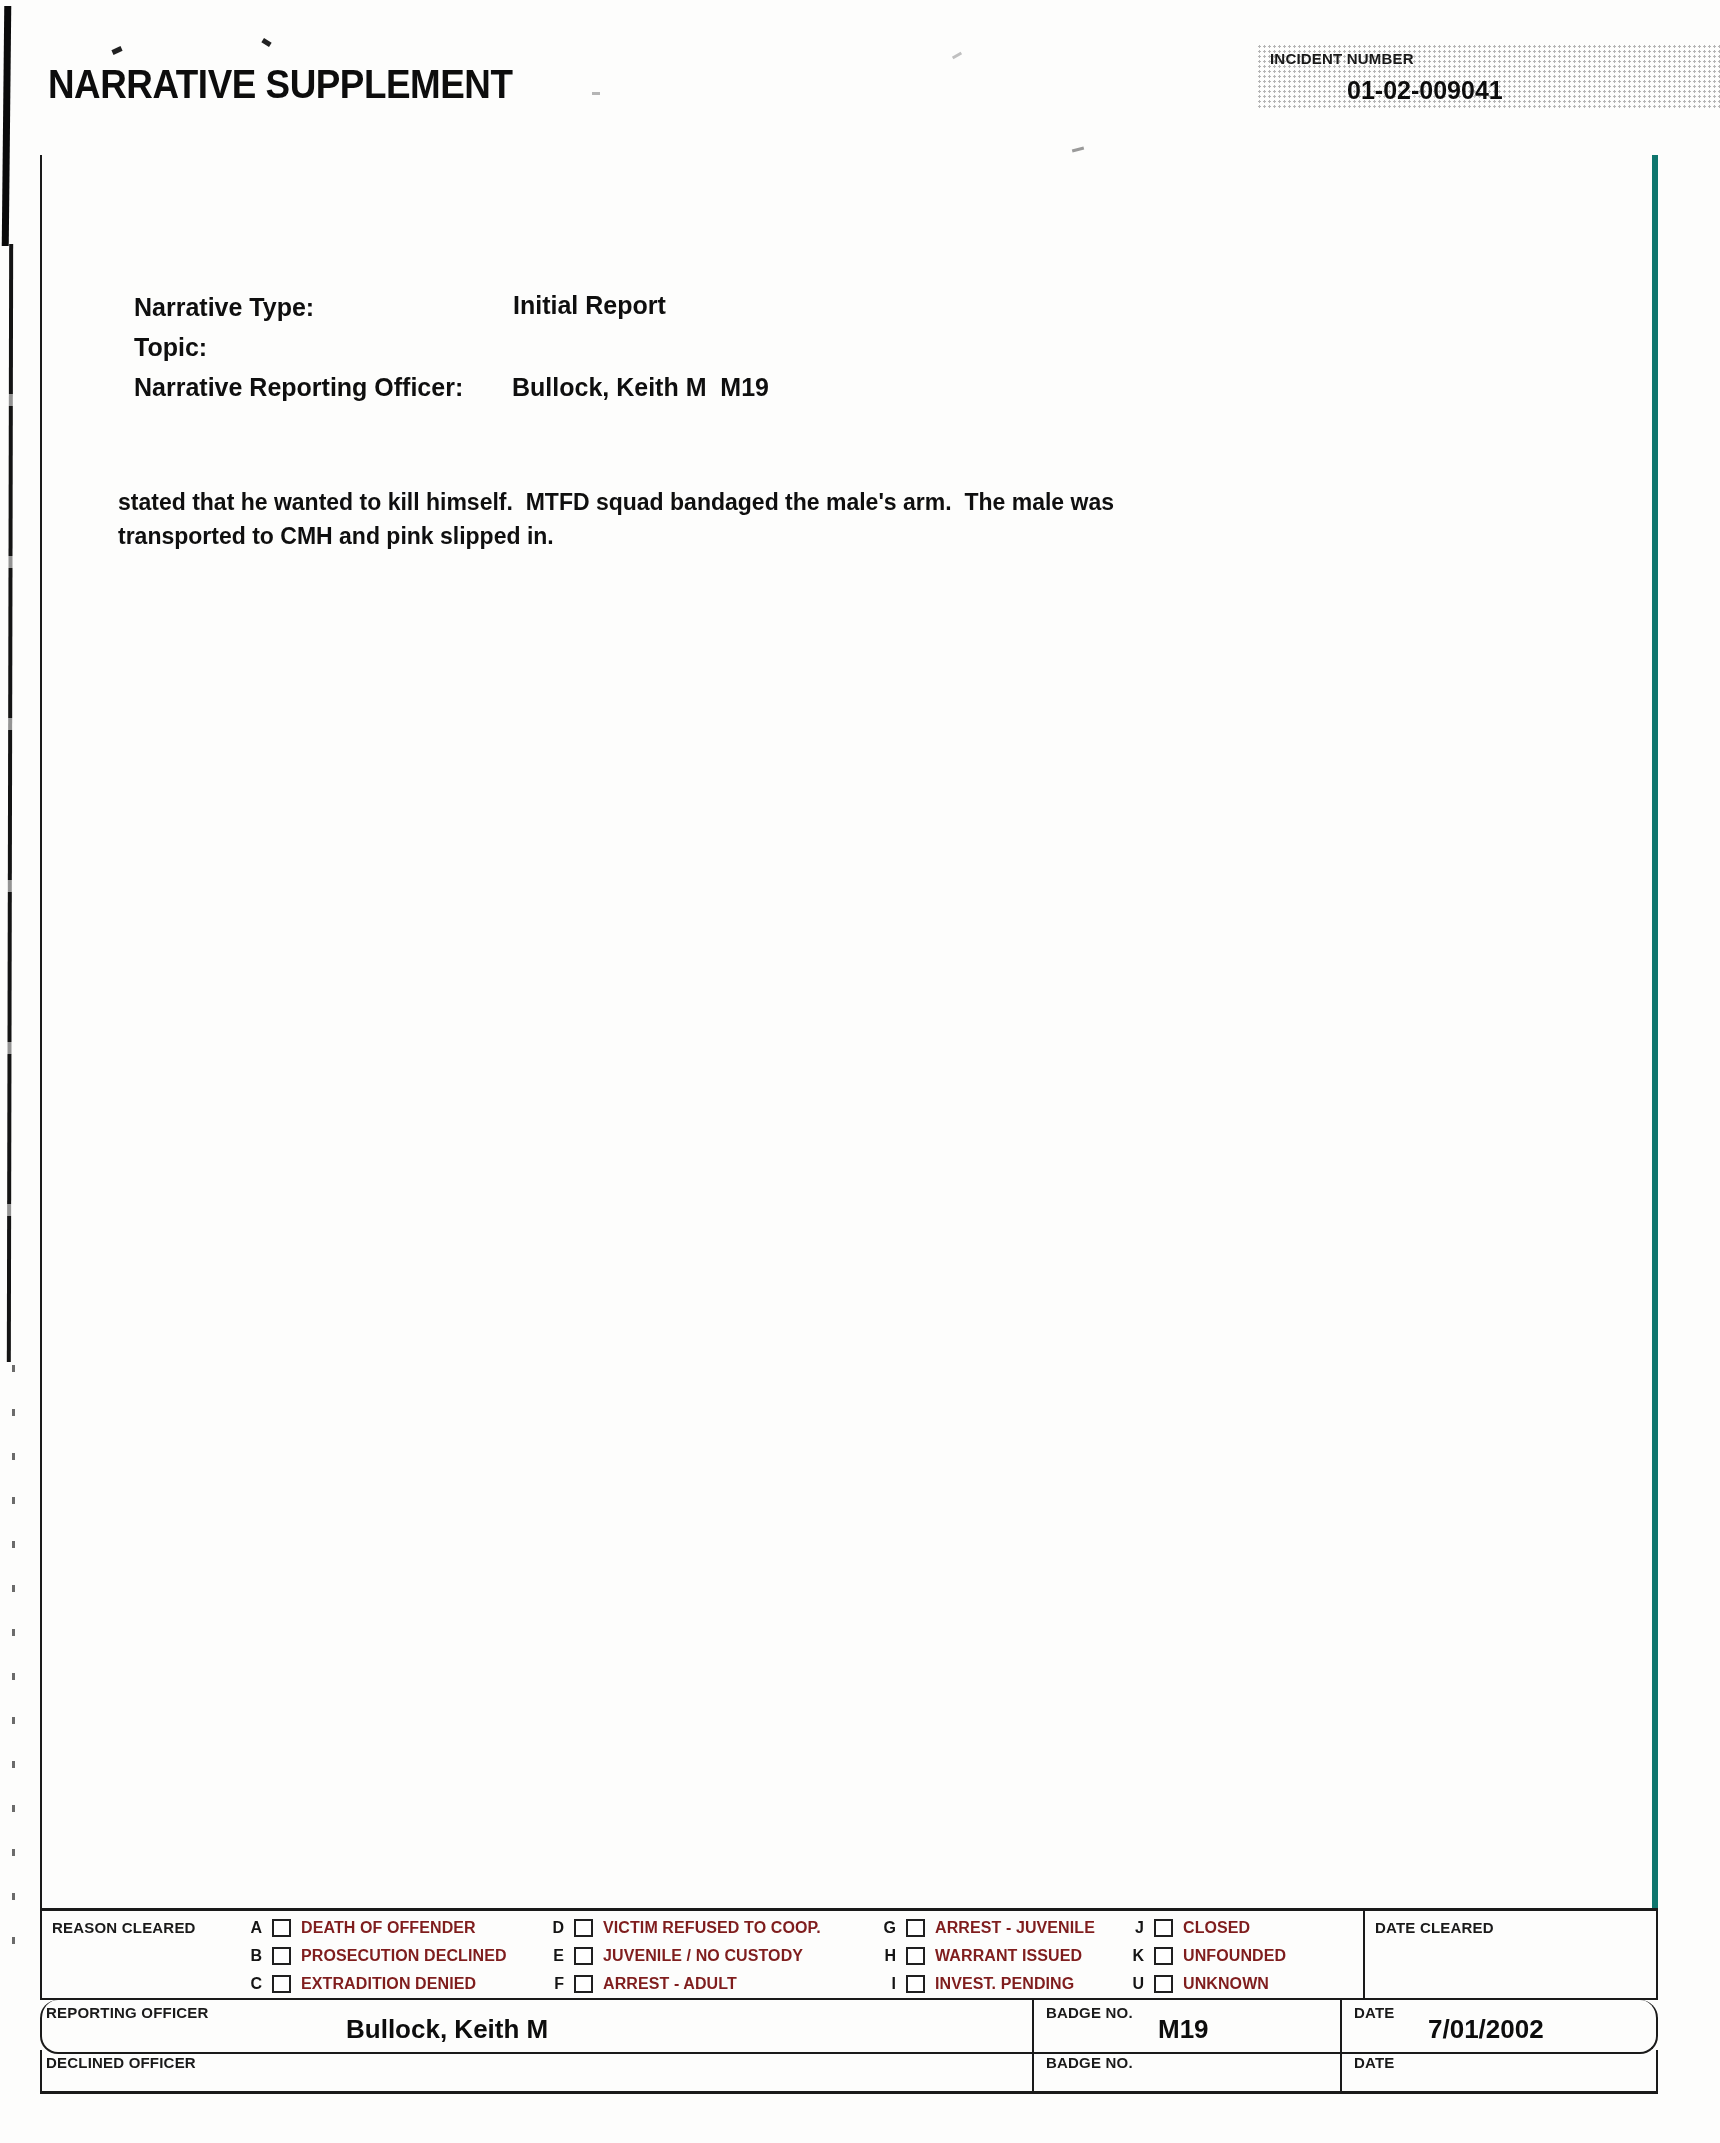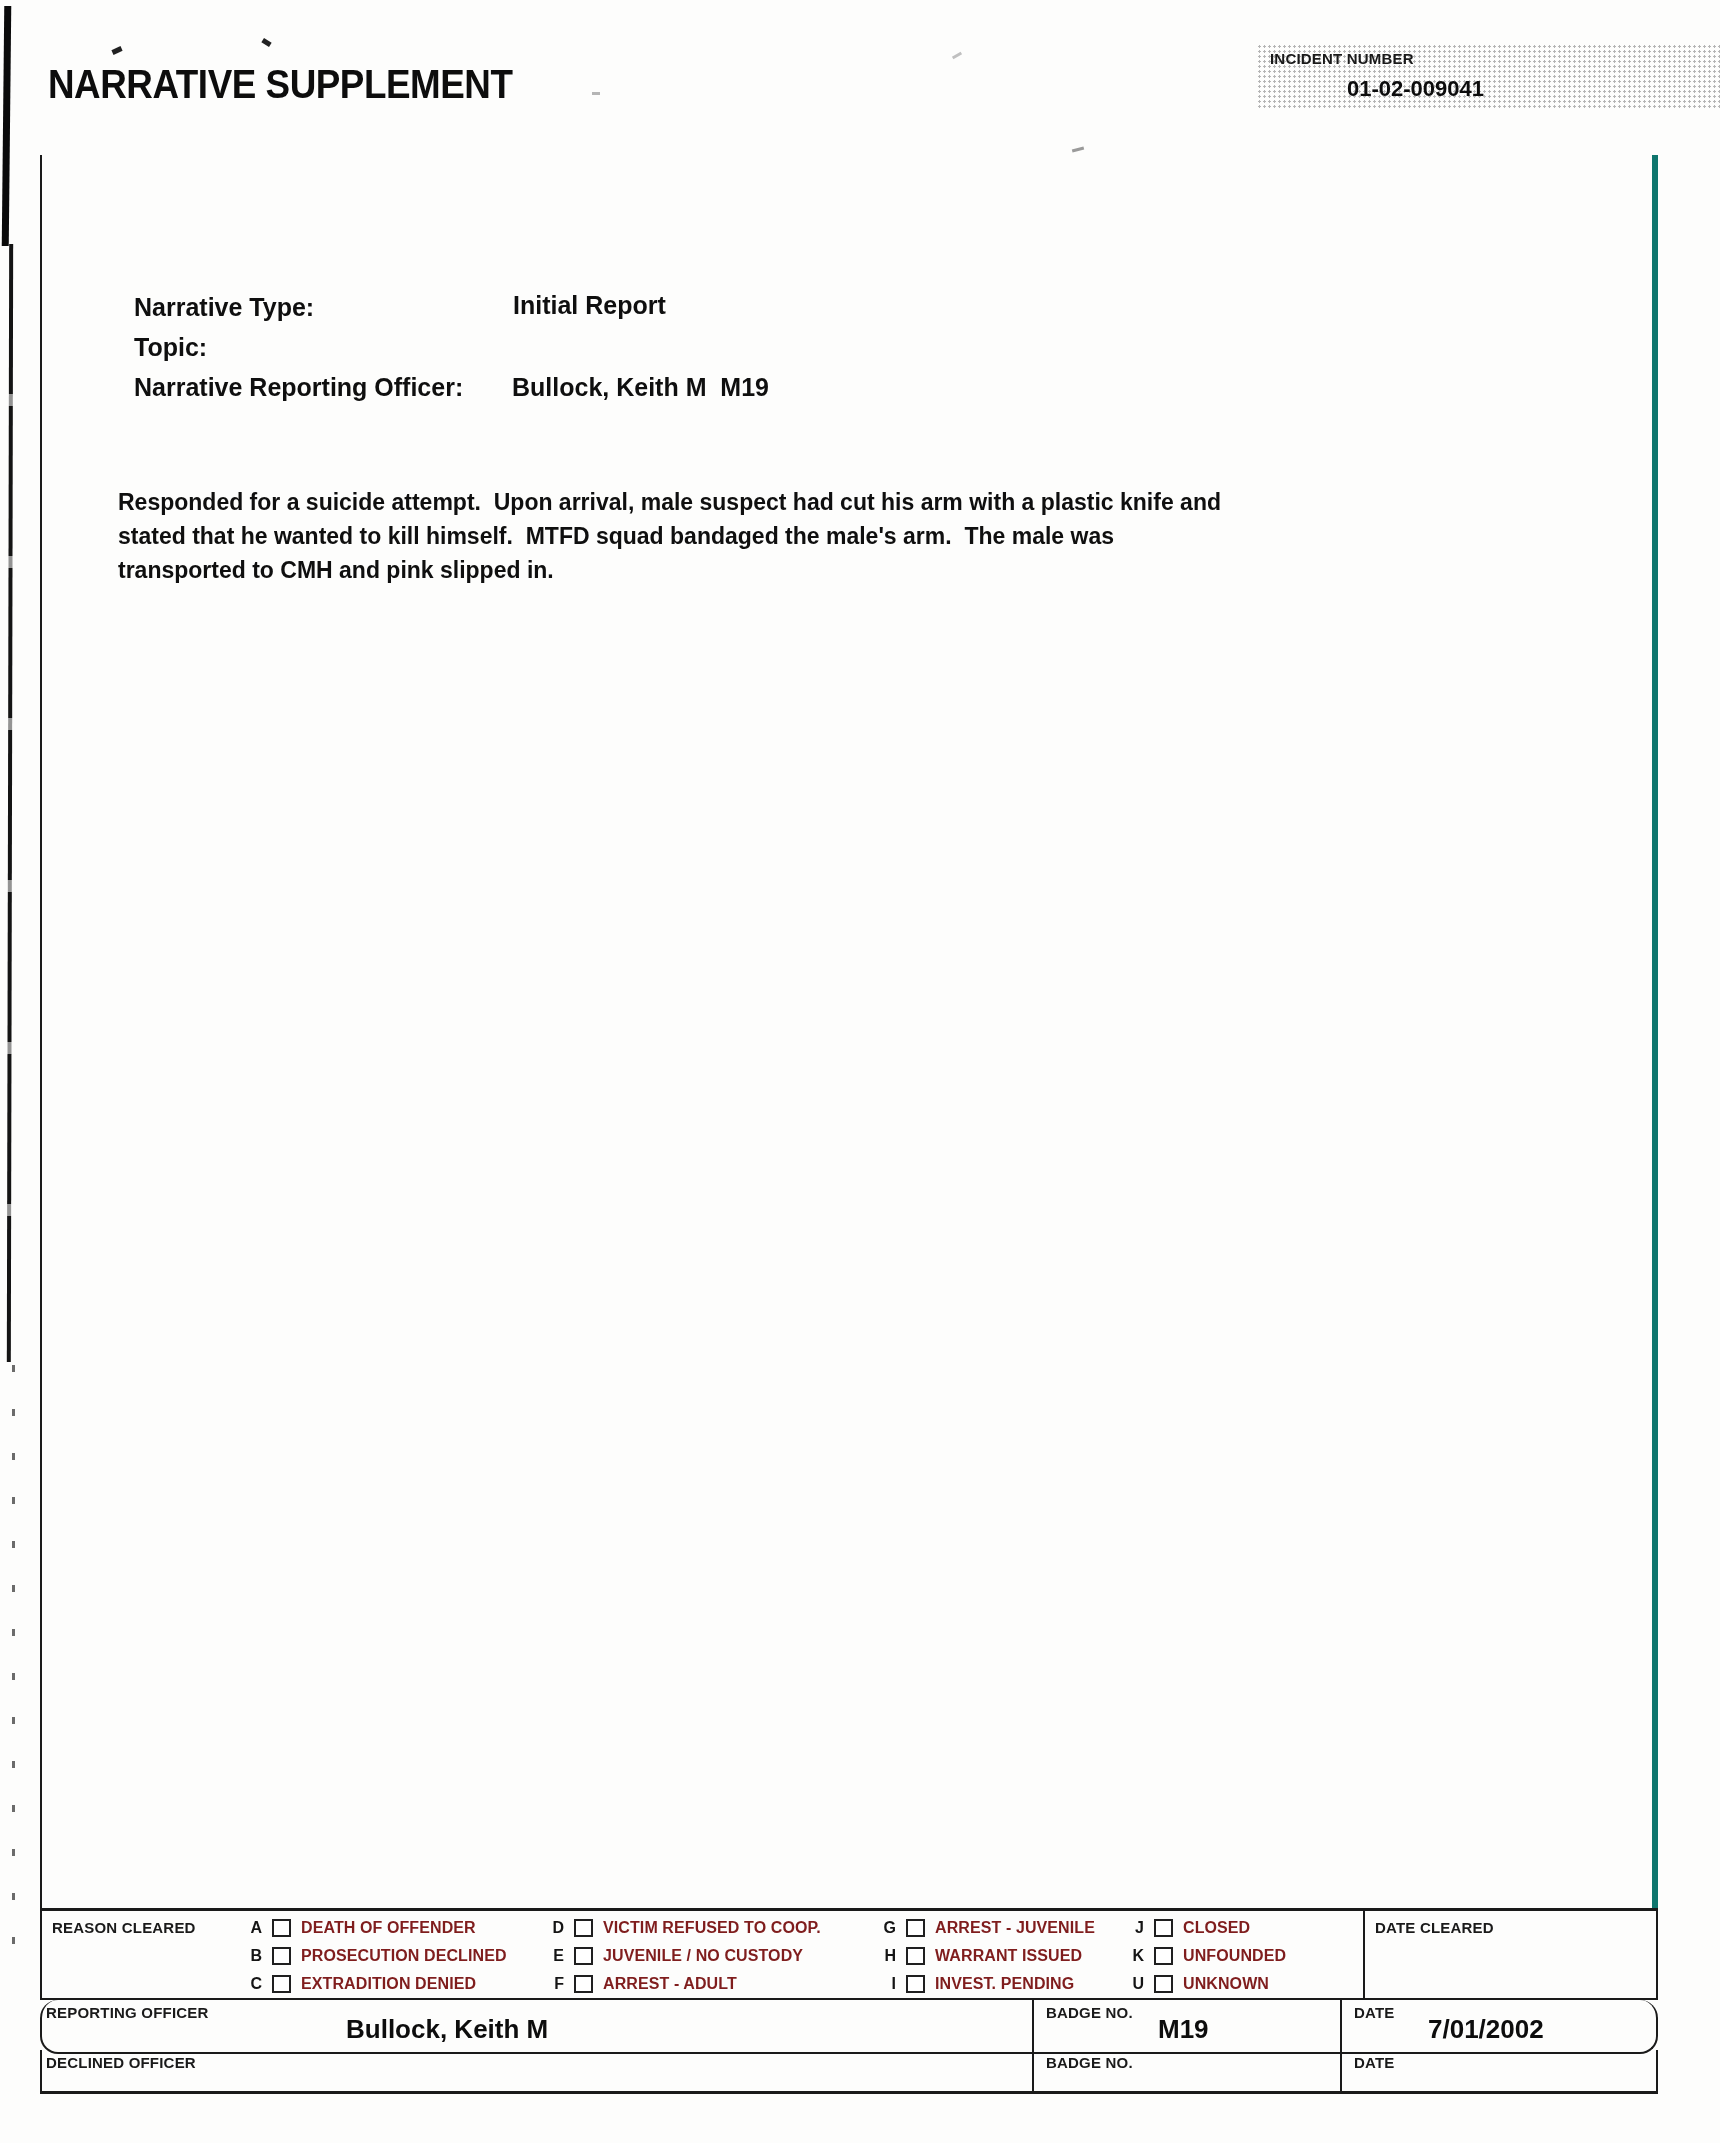--- a/index.html
+++ b/index.html
@@ -34,21 +34,21 @@
   }
 
   
   .incident-shade {
     position:absolute; left:1257px; top:44px; width:463px; height:64px;
     background-image:radial-gradient(circle, rgba(110,110,110,.5) 1px, rgba(0,0,0,0) 1.35px);
     background-size:5px 5px;
   }
   .cell-label { font-size:15px; font-weight:700; color:#1a1a1a; letter-spacing:.2px; white-space:pre; }
   .inc-num-label { position:absolute; left:13px; top:6px; }
-  .inc-num-value { position:absolute; left:90px; top:32px; font-size:22px; font-weight:700; color:#0d0d0d; }
+  .inc-num-value { position:absolute; left:90px; top:32px; font-size:25px; font-weight:700; color:#0d0d0d; }
 
   
   .header-row { position:absolute; left:40px; top:108px; width:1618px; height:47px;
                 border:2px solid #1a1a1a; background:transparent; }
   .hr-div { position:absolute; top:0; width:2px; height:100%; background:#1a1a1a; }
   .victim-label  { position:absolute; left:12px; top:5px; }
   .offense-label { position:absolute; left:670px; top:5px; }
   .dt-label      { position:absolute; left:1228px; top:3px; }
   .dt-value { position:absolute; left:1306px; top:15px; font-size:27px; font-weight:700; color:#0d0d0d; white-space:pre; }
   .dt-value .time { margin-left:32px; }
@@ -117,21 +117,20 @@
   </div>
 
 
   <div class="main-box">
     <span class="field f-type-label">Narrative Type:</span>
     <span class="field f-type-value">Initial Report</span>
     <span class="field f-topic-label">Topic:</span>
     <span class="field f-officer-label">Narrative Reporting Officer:</span>
     <span class="field f-officer-value">Bullock, Keith M  M19</span>
     <div class="para">
-      <div>Responded for a suicide attempt.  Upon arrival, male suspect had cut his arm with a plastic knife and</div>
       <div>stated that he wanted to kill himself.  MTFD squad bandaged the male's arm.  The male was</div>
       <div>transported to CMH and pink slipped in.</div>
     </div>
   </div>
 
   <div class="reason-box">
     <span class="cell-label reason-label">REASON CLEARED</span>
     <div class="rc-div"></div>
     <span class="cell-label date-cleared-label">DATE CLEARED</span>
 

